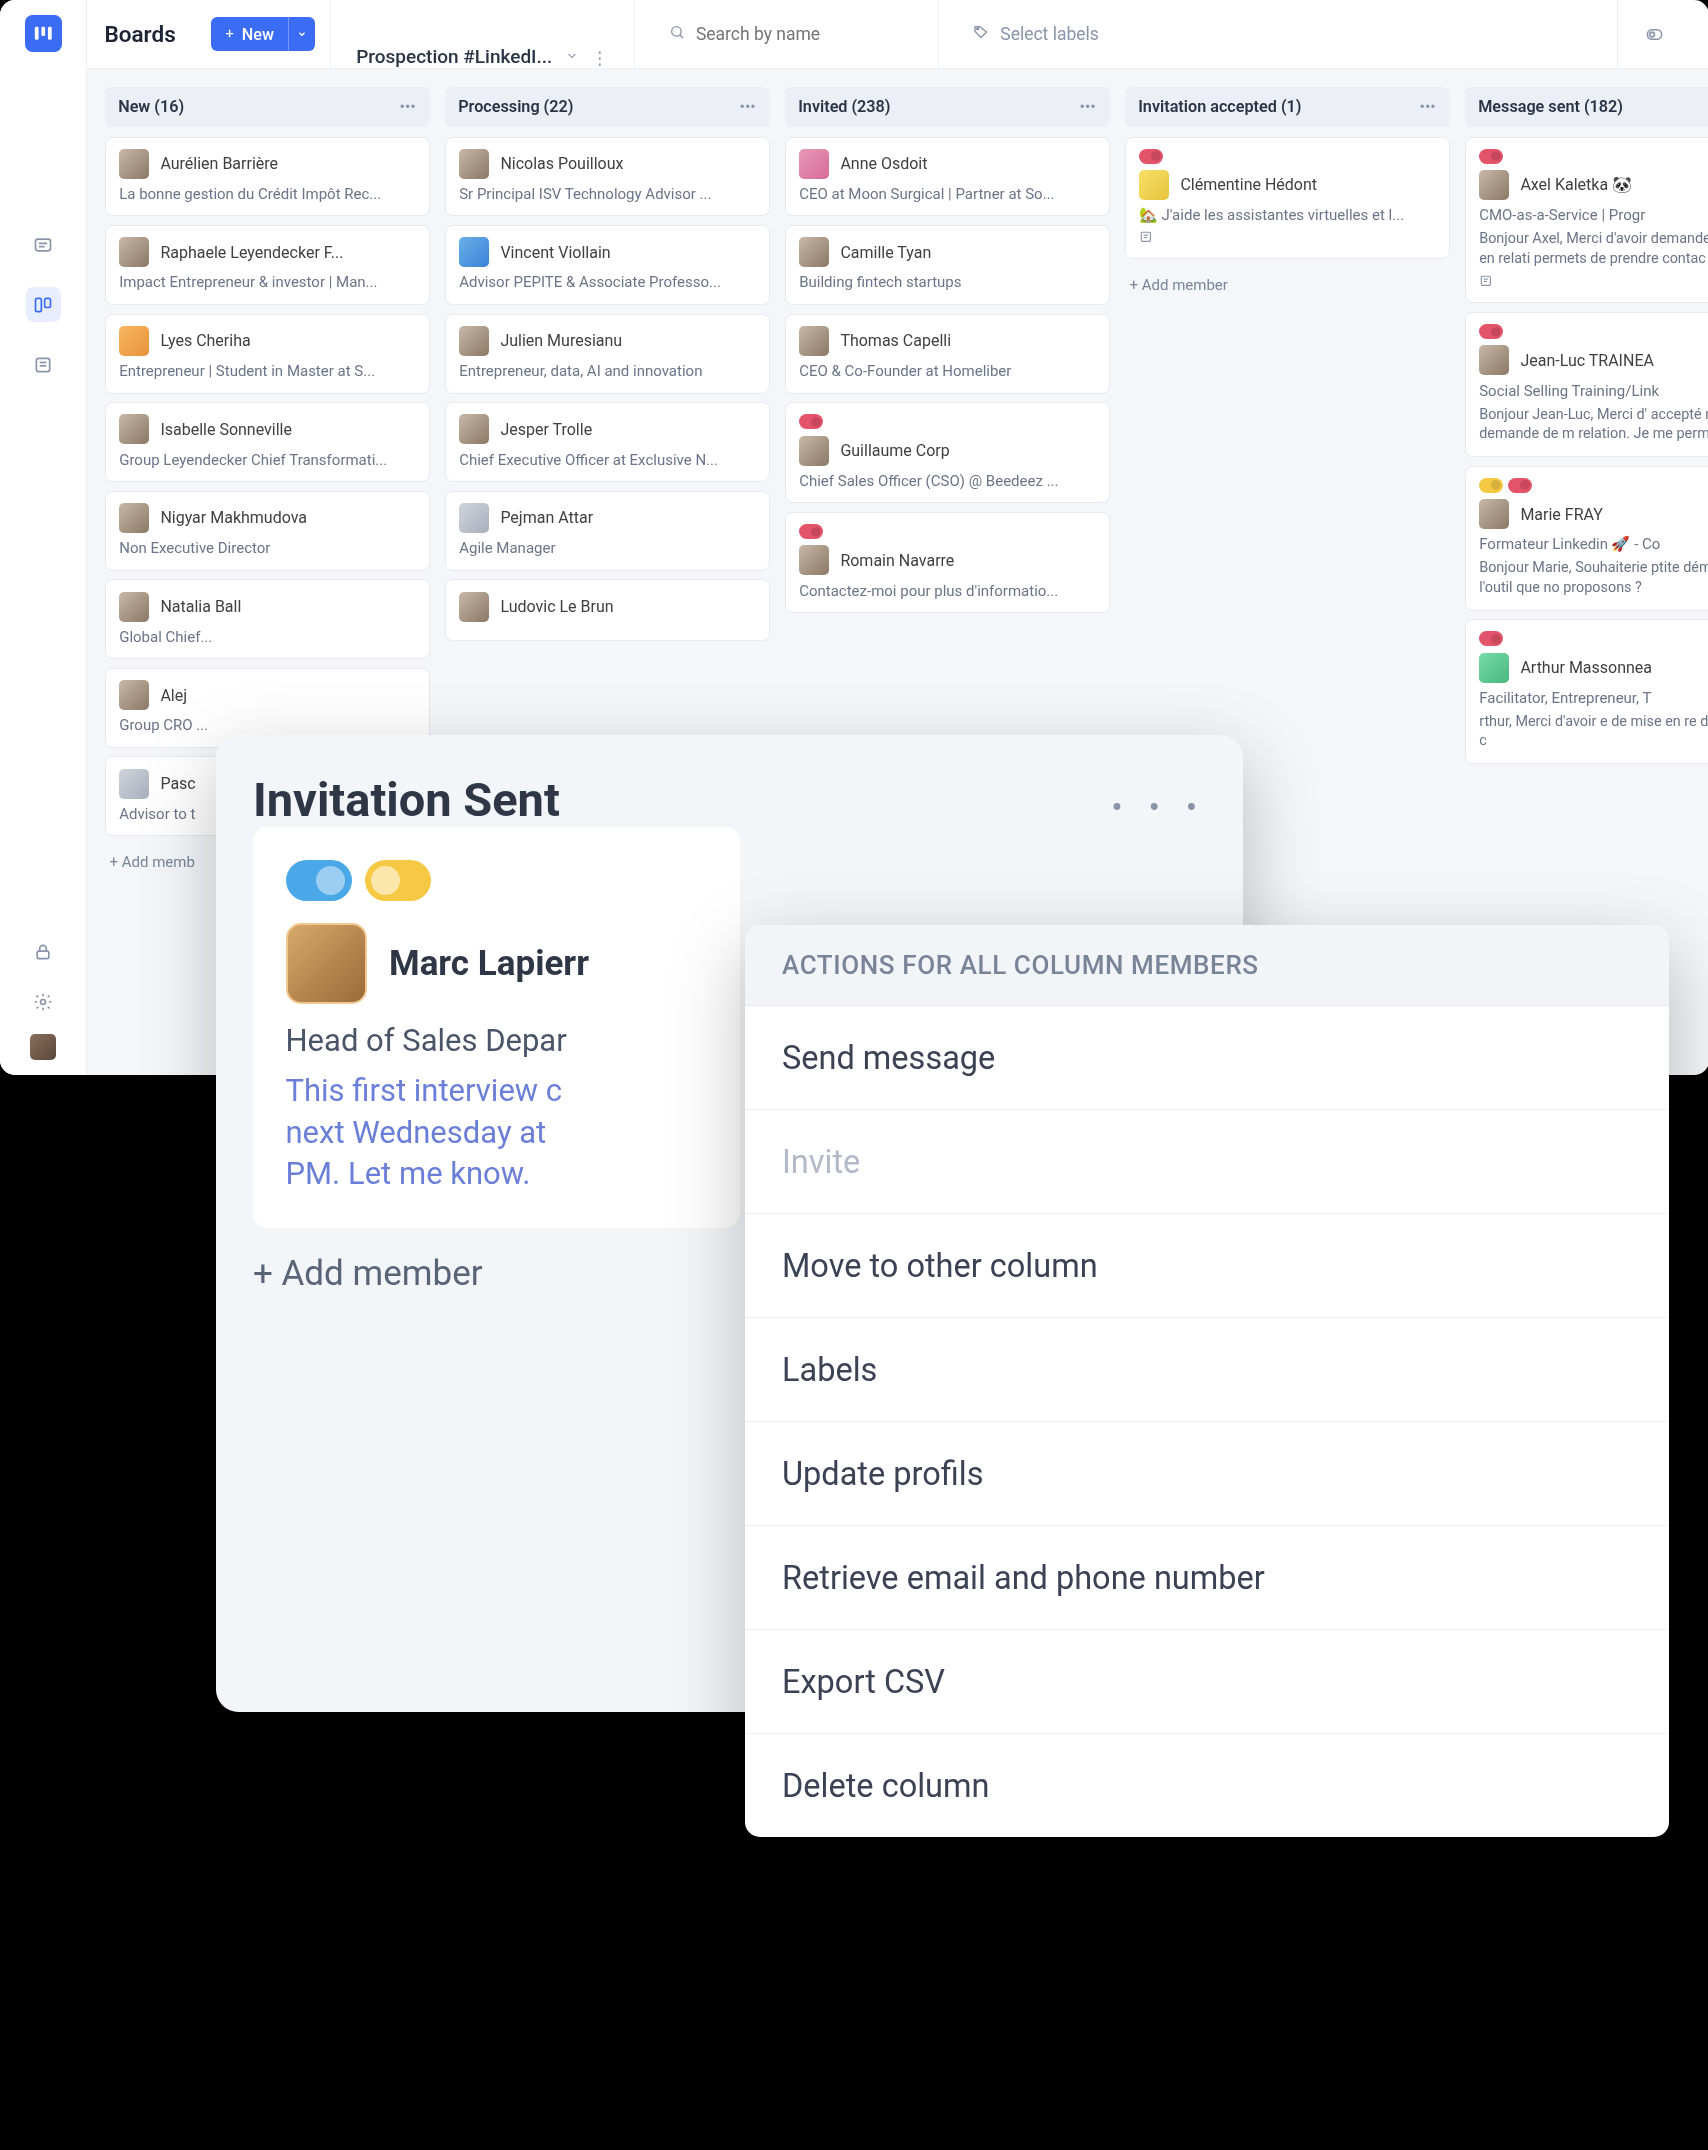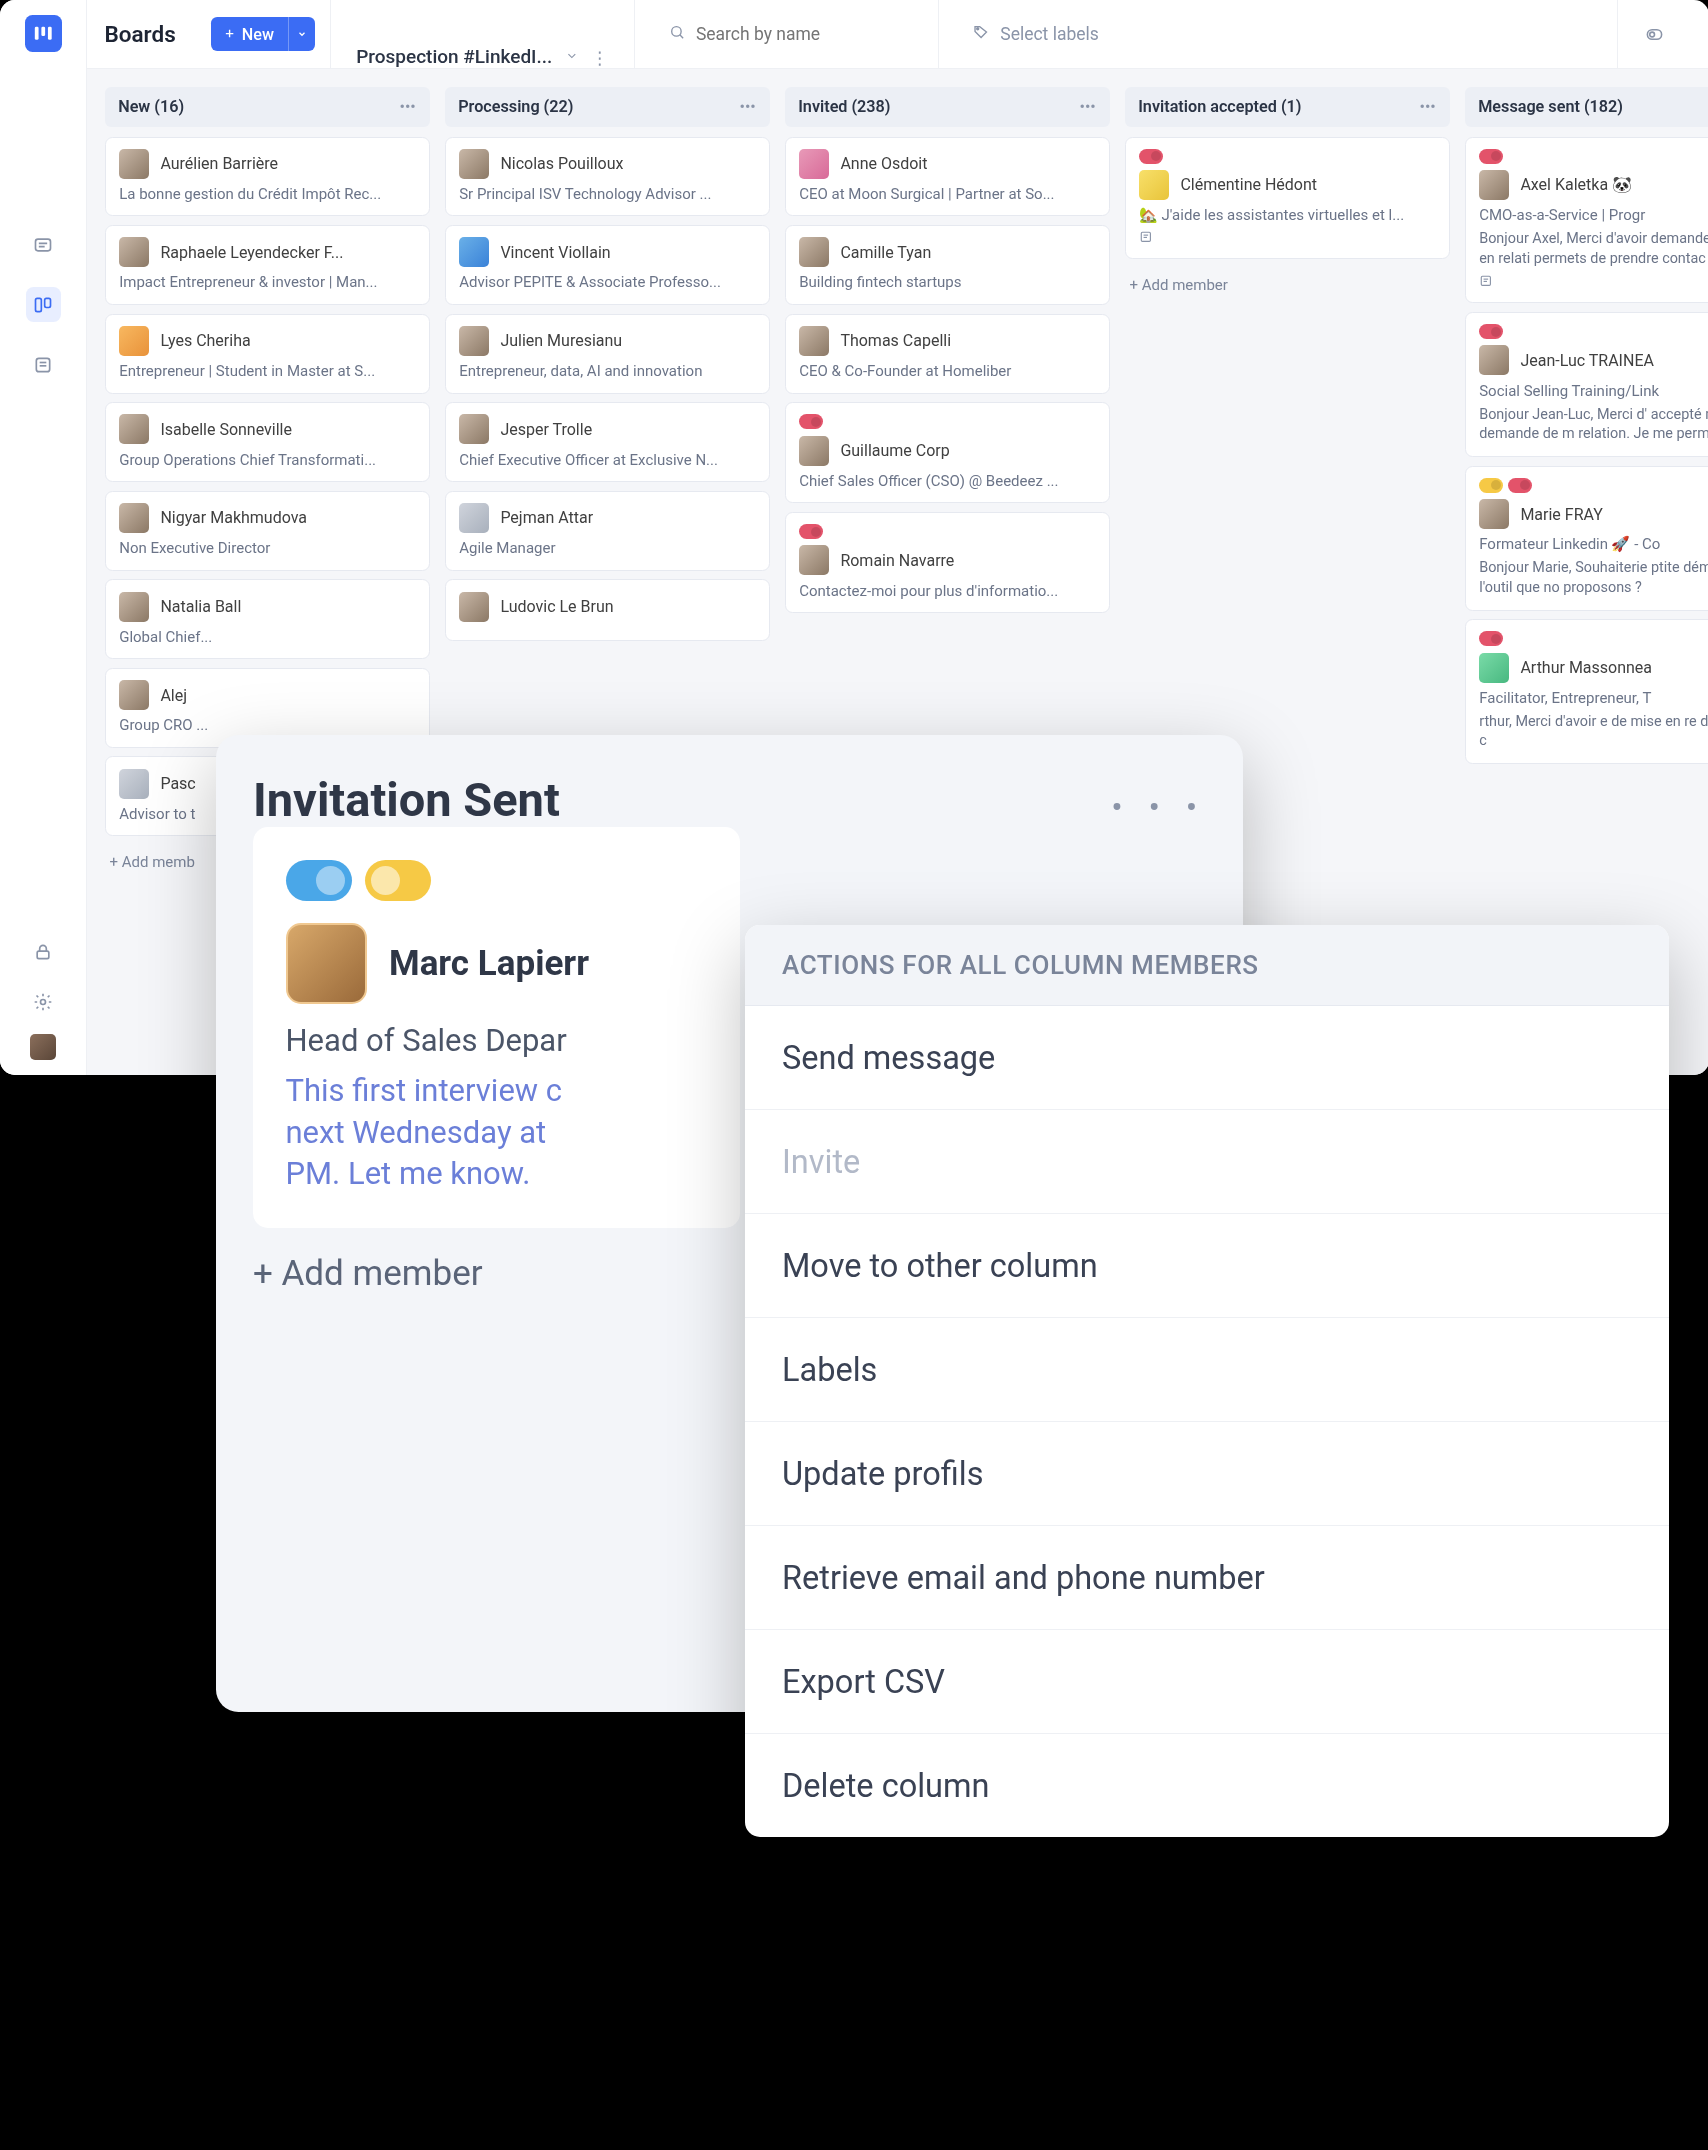--- a/index.html
+++ b/index.html
@@ -350,21 +350,21 @@
                 <div class="avatar orange"></div>
                 <div class="card-name">Lyes Cheriha</div>
               </div>
               <div class="card-sub">Entrepreneur | Student in Master at S...</div>
             </div>
             <div class="card">
               <div class="card-row">
                 <div class="avatar "></div>
                 <div class="card-name">Isabelle Sonneville</div>
               </div>
-              <div class="card-sub">Group Operations Chief Transformati...</div>
+              <div class="card-sub">Group Leyendecker Chief Transformati...</div>
             </div>
             <div class="card">
               <div class="card-row">
                 <div class="avatar "></div>
                 <div class="card-name">Nigyar Makhmudova</div>
               </div>
               <div class="card-sub">Non Executive Director</div>
             </div>
             <div class="card">
               <div class="card-row">

